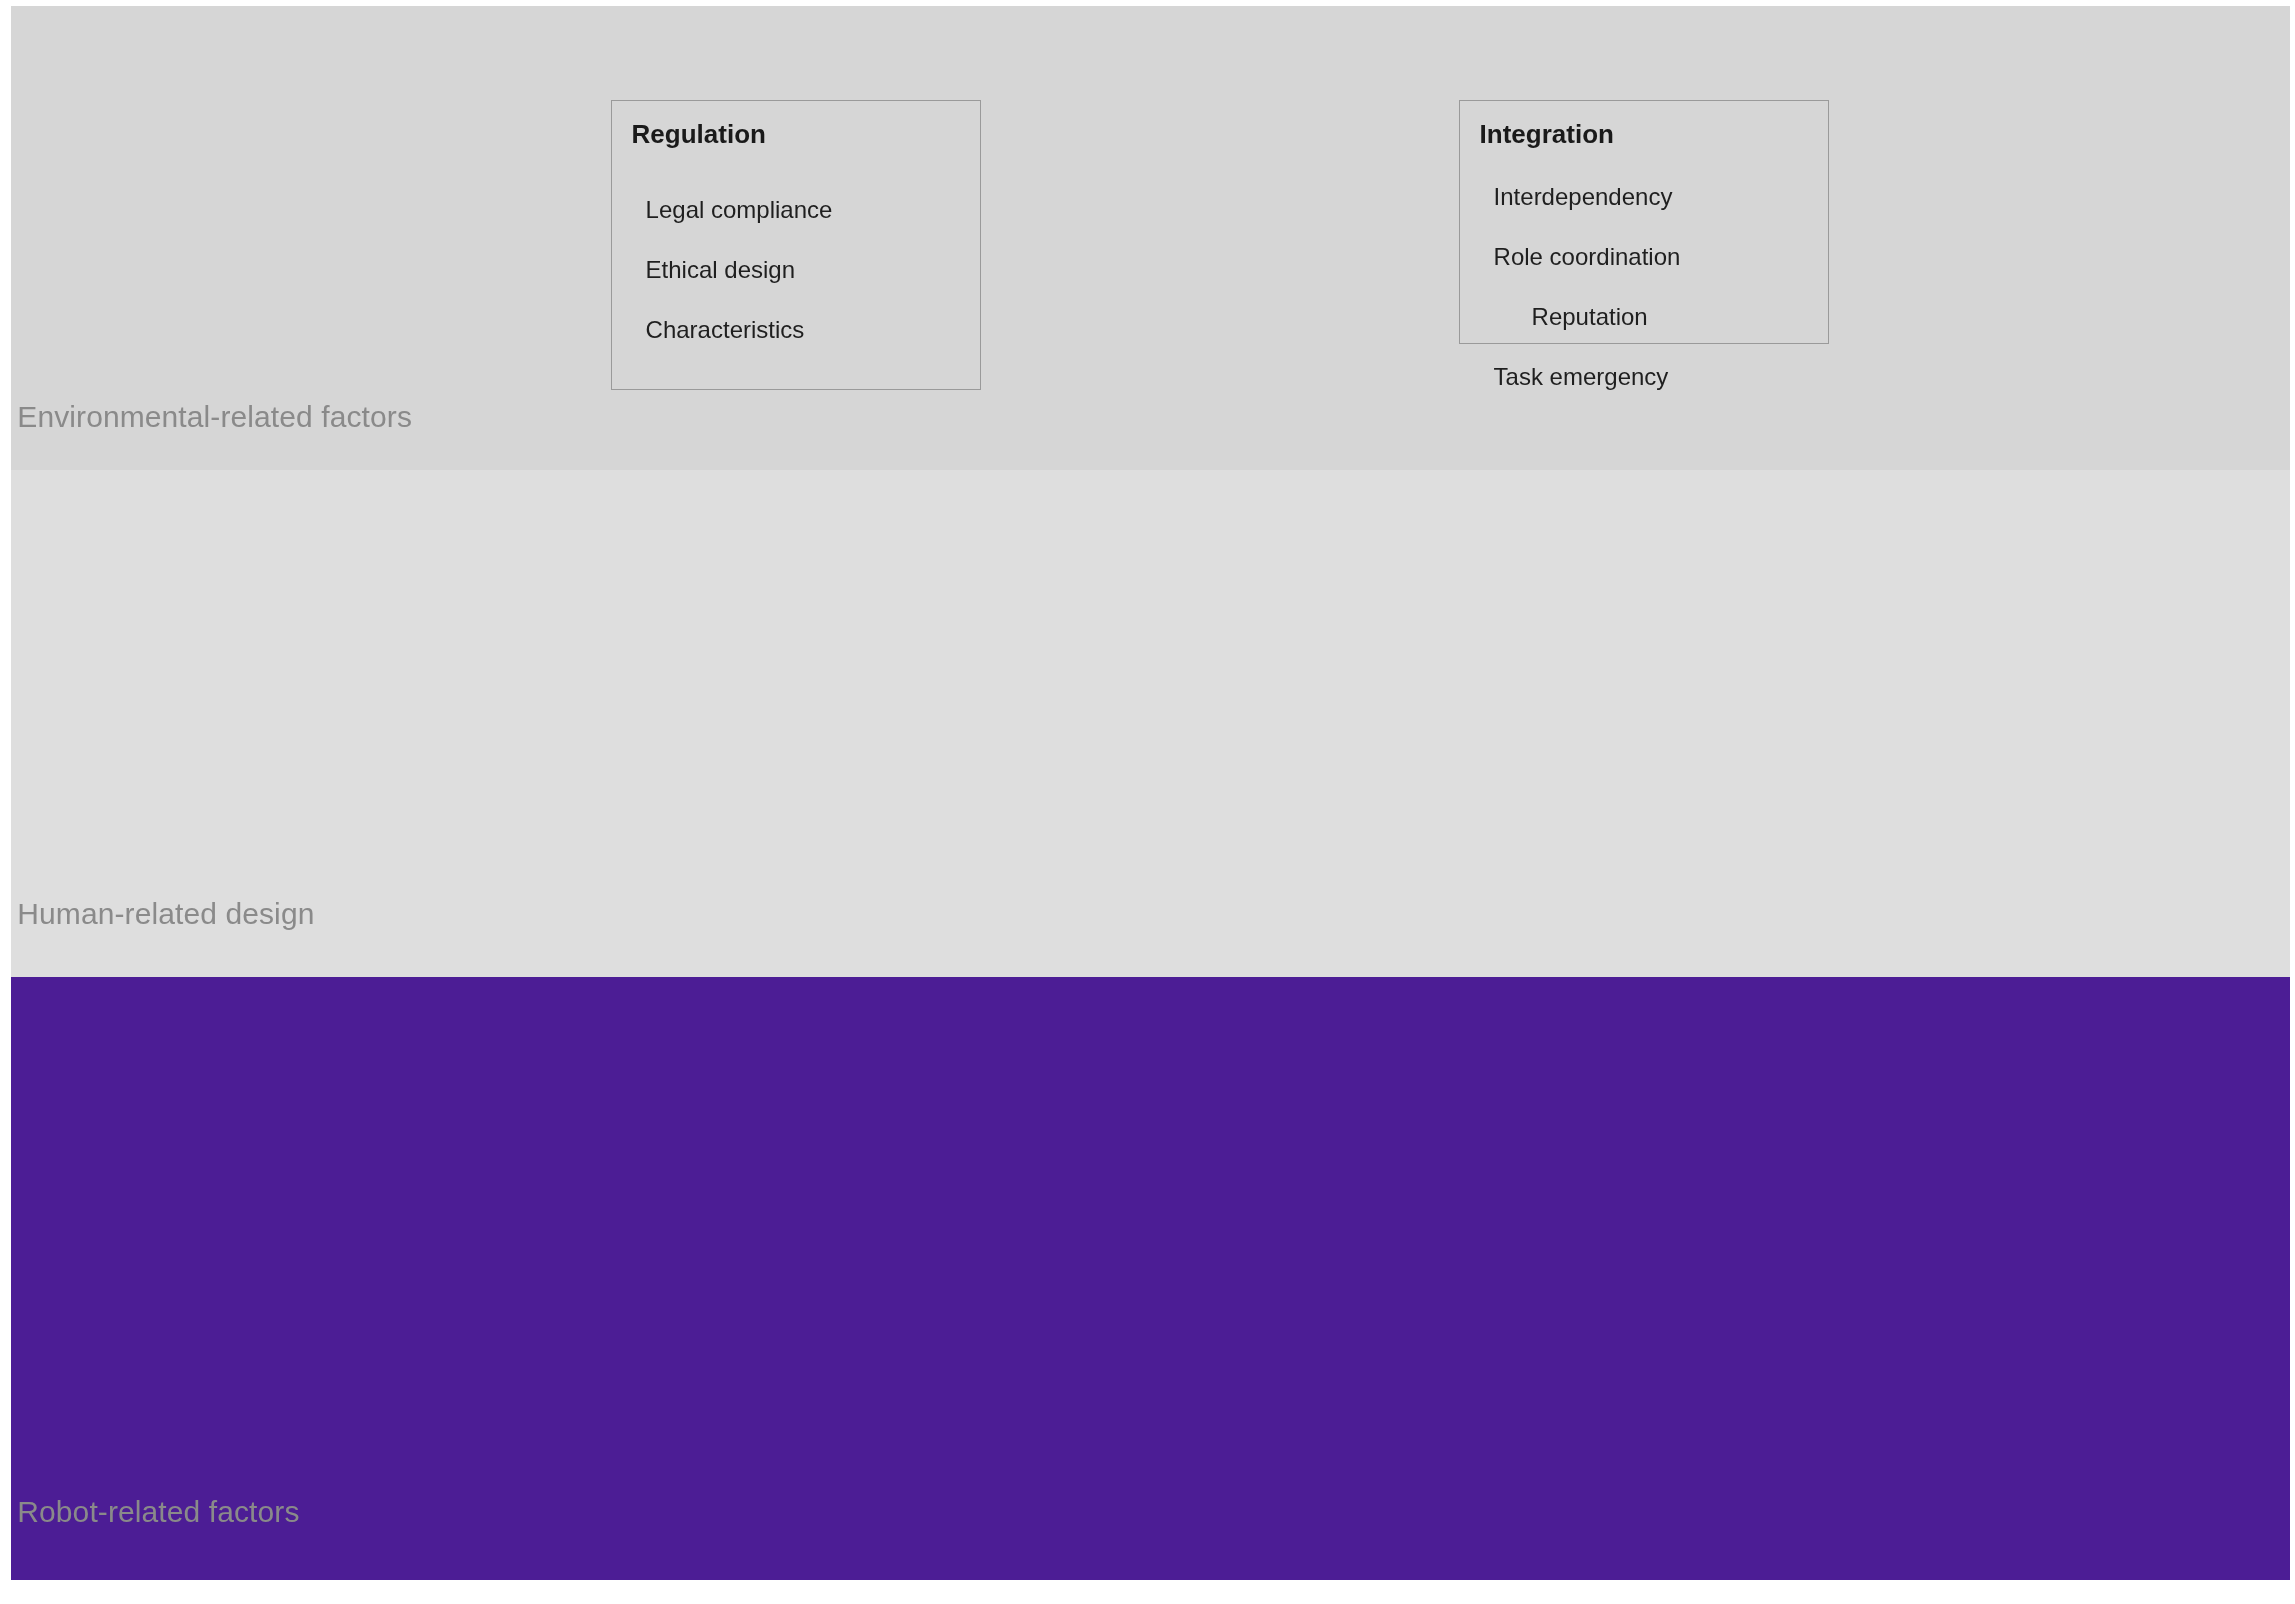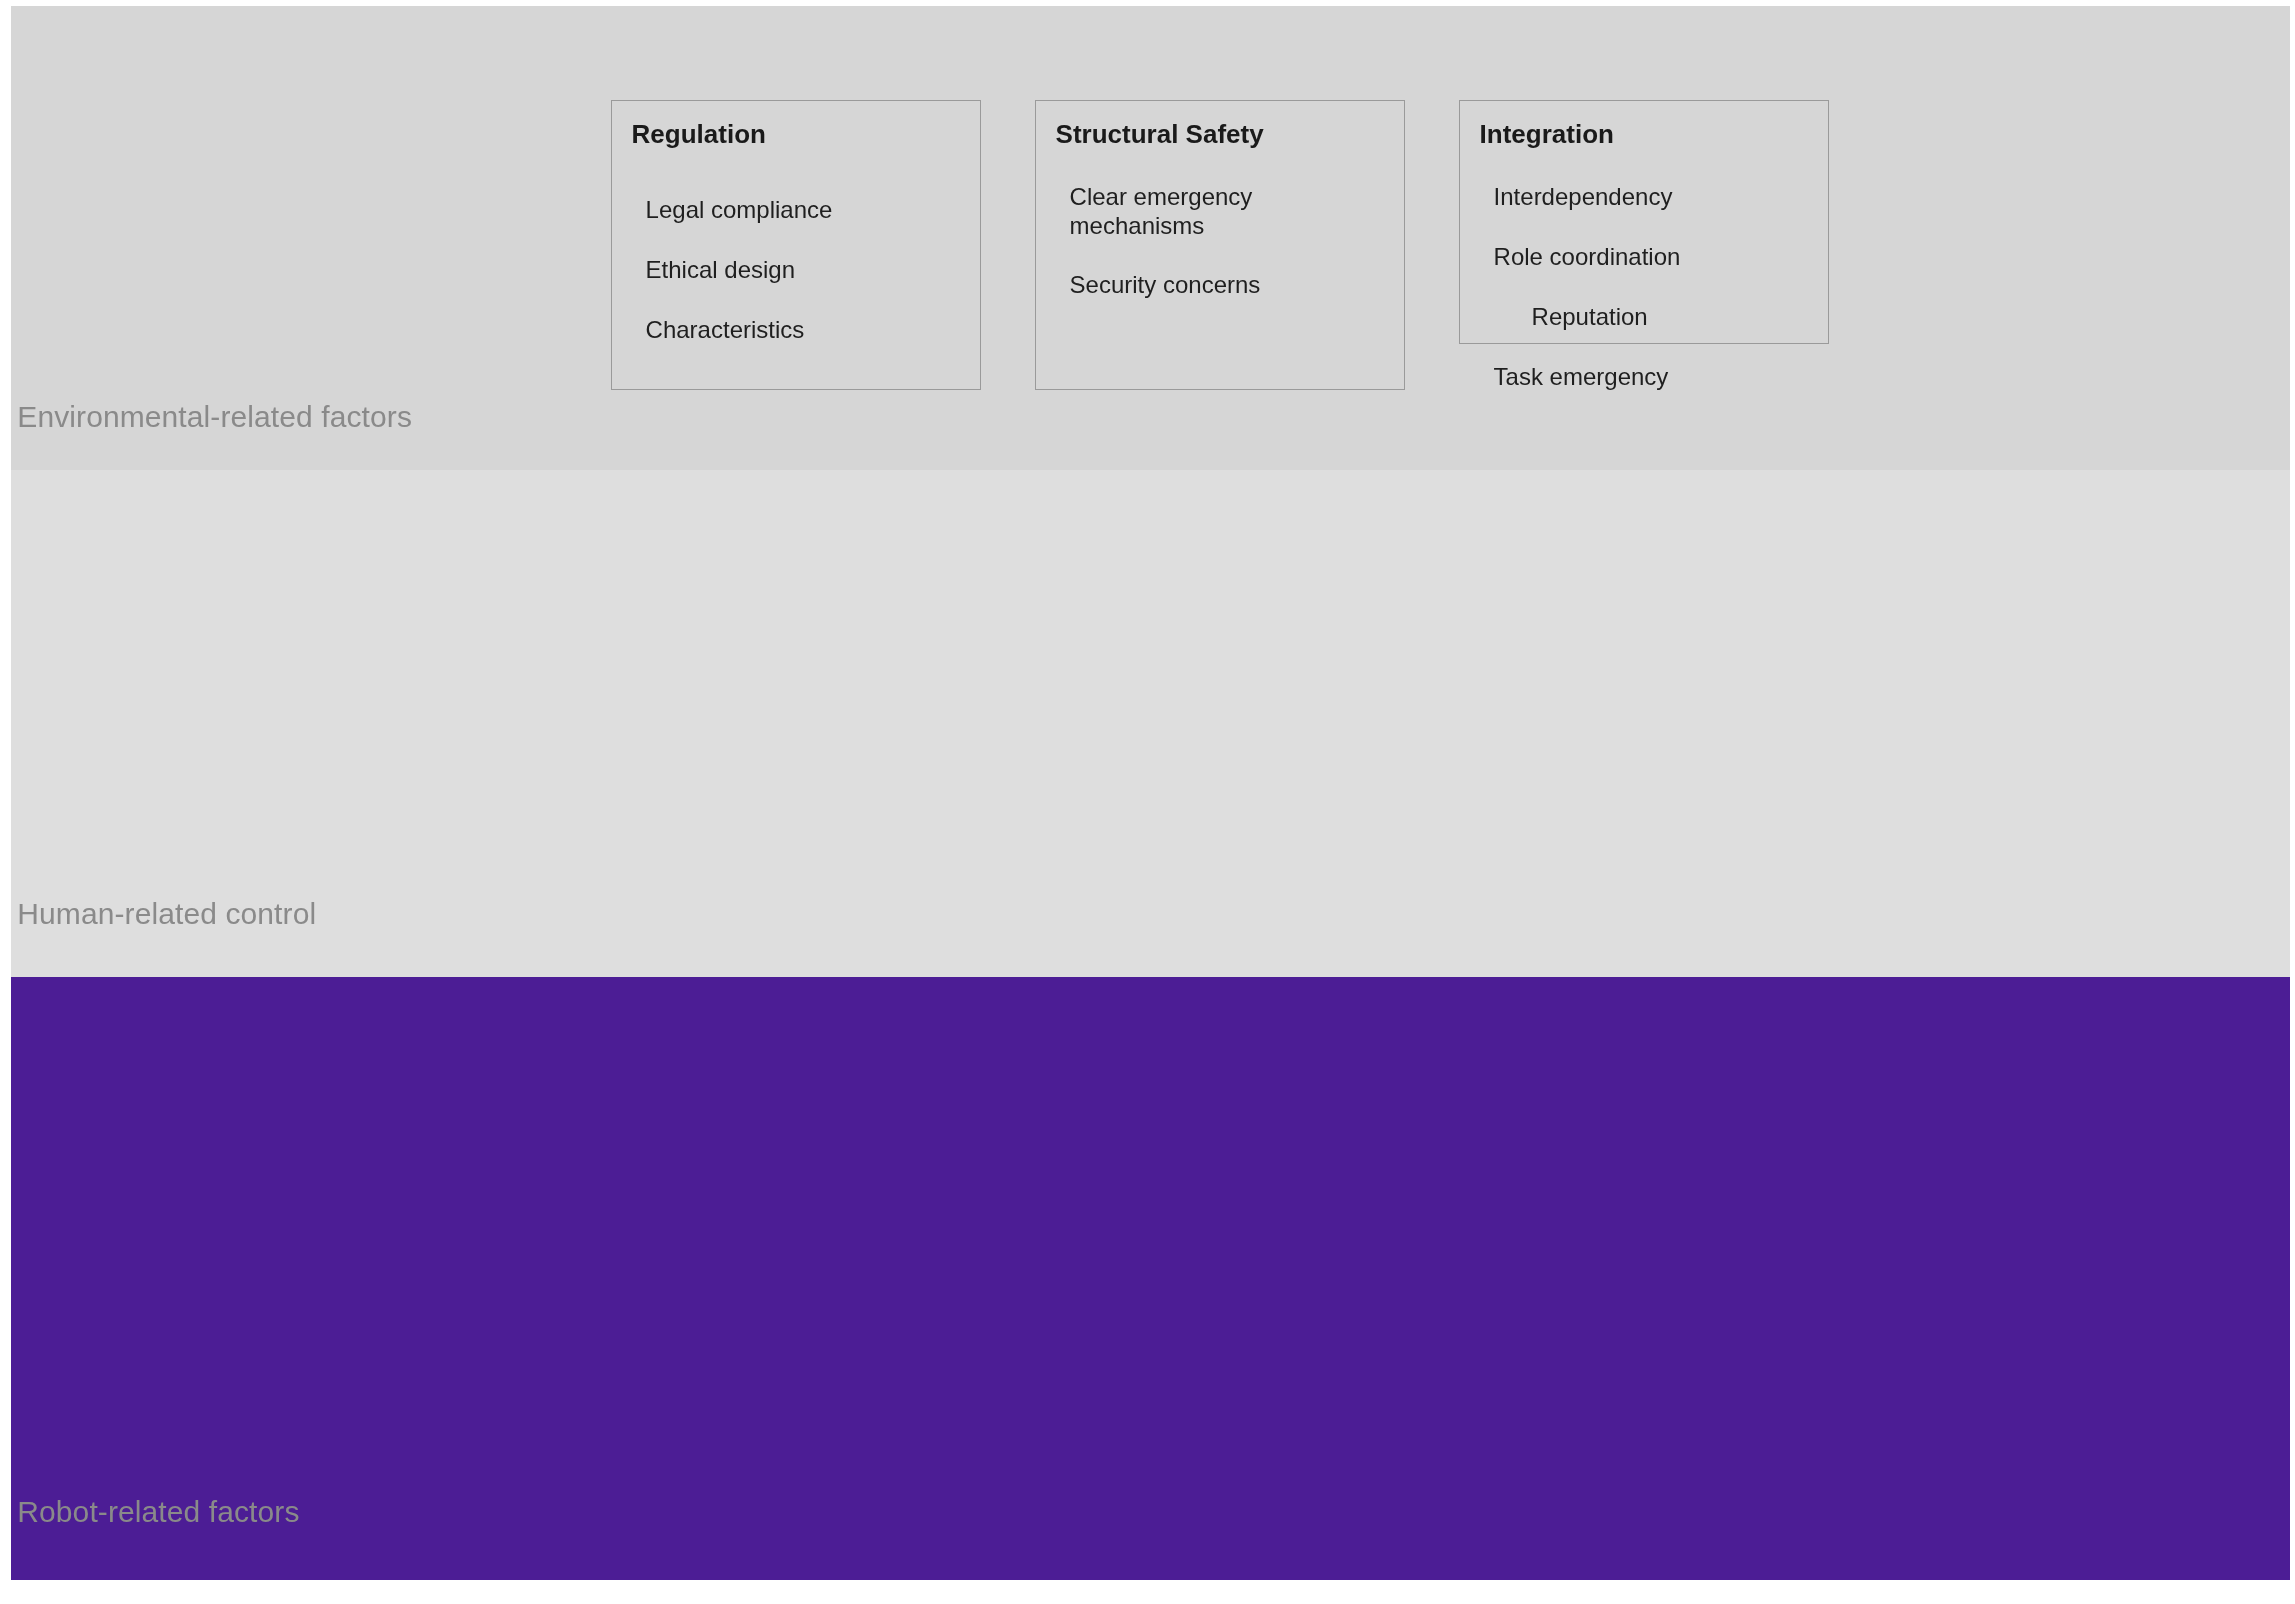--- a/index.html
+++ b/index.html
@@ -103,42 +103,34 @@
 
     <div class="card" id="card-regulation">
       <div class="card-title">Regulation</div>
       <div class="items">
           <div class="item" style="top: 94px; left: 34px; width: 326px;">Legal compliance</div>
           <div class="item" style="top: 154px; left: 34px; width: 326px;">Ethical design</div>
           <div class="item" style="top: 214px; left: 34px; width: 326px;">Characteristics</div>
         </div>
     </div>
 
-    <div class="card" id="card-structural-safety">
-      <div class="card-title">Structural Safety</div>
-      <div class="items">
-          <div class="item" style="top: 81px; left: 34px; width: 326px;">Clear emergency
-mechanisms</div>
-          <div class="item" style="top: 169px; left: 34px; width: 326px;">Security concerns</div>
-        </div>
-    </div>
 
     <div class="card" id="card-integration">
       <div class="card-title">Integration</div>
       <div class="items">
           <div class="item" style="top: 81px; left: 34px; width: 326px;">Interdependency</div>
           <div class="item" style="top: 141px; left: 34px; width: 326px;">Role coordination</div>
           <div class="item" style="top: 201px; left: 36px; width: 326px; margin-left: 36px;">Reputation</div>
           <div class="item" style="top: 261px; left: 34px; width: 326px;">Task emergency</div>
         </div>
     </div>
   </div>
 
   <div class="band band-human">
-    <div class="band-label">Human-related control</div>
+    <div class="band-label">Human-related design</div>
 
     <div class="card" id="card-user-characteristics">
       <div class="card-title">User Characteristics</div>
       <div class="items">
           <div class="item" style="top: 82px; left: 34px; width: 326px;">Gender</div>
           <div class="item" style="top: 149px; left: 34px; width: 326px;">Need for control</div>
           <div class="item" style="top: 216px; left: 34px; width: 326px;">Emotional state</div>
           <div class="item" style="top: 283px; left: 34px; width: 326px;">Familiarity with technology</div>
           <div class="item" style="top: 350px; left: 34px; width: 326px;">Willingness to take risks</div>
         </div>

